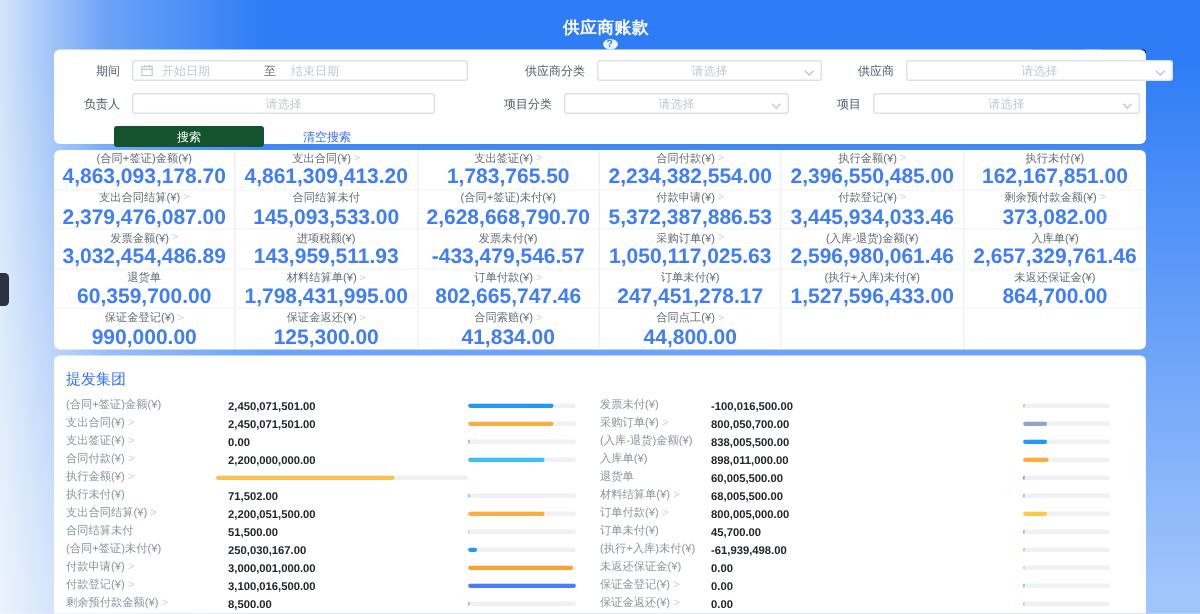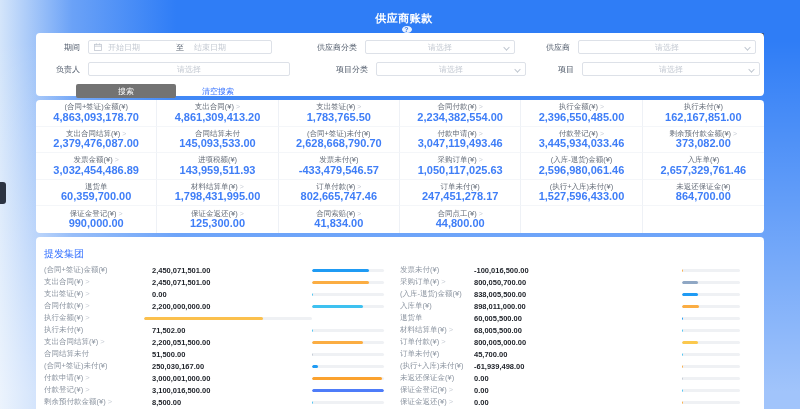--- a/index.html
+++ b/index.html
@@ -24,44 +24,44 @@
   .panel { position:absolute; left:36px; width:728px; background:#fff; border-radius:4px; }
   
   #filter-panel { top:33px; height:63px; padding:7px 8px 0 8px; }
   .f-row { display:flex; align-items:center; height:14px; margin-bottom:8px; }
   .f-label { font-size:8px; color:#4e5969; text-align:right; flex:none; }
   .f-label.w1 { width:36px; } .f-label.w2 { width:78px; } .f-label.w3 { width:48px; }
   .f-input { height:14px; border:1px solid #dde1e8; border-radius:2px; background:#fff; display:flex;
     align-items:center; padding:0 5px; margin-left:8px; position:relative; }
   .f-input input { border:none; outline:none; font-size:8px; color:#333; width:100%; font-family:inherit; background:transparent; }
   .f-input input::placeholder { color:#c2c8d1; }
-  .daterange { width:184px; flex:none; gap:6px; }
+  .daterange { width:224px; flex:none; gap:6px; }
   .daterange input { width:58px; text-align:left; }
   .dr-sep { font-size:8px; color:#606a78; flex:none; padding:0 4px; }
   .sel { justify-content:center; }
   .sel .ph { font-size:8px; color:#c2c8d1; }
   .sel .chev-down { position:absolute; right:5px; top:4px; width:5px; height:5px; border-right:1px solid #bfc6cf;
     border-bottom:1px solid #bfc6cf; transform:rotate(45deg) scale(0.9); }
   .g1-in { width:202px; flex:none; } .g2-in { width:150px; flex:none; } .g3-in { width:178px; flex:none; }
   .f-group { display:flex; align-items:center; }
   .f-row .sp { flex:1; }
   .btn-row { display:flex; align-items:center; height:14px; margin-top:2px; }
-  .search-btn { width:100px; height:14px; background:#737373; color:#fff; border:none; border-radius:2px;
+  .search-btn { width:100px; height:14px; background:#14532d; color:#fff; border:none; border-radius:2px;
     font-size:8px; margin-left:32px; cursor:pointer; font-family:inherit; }
   .clear-link { font-size:8px; color:#3370ff; margin-left:26px; cursor:pointer; }
   
   #cards-panel { top:100px; height:133px; display:grid; grid-template-columns:repeat(6,1fr);
     grid-auto-rows:26.6px; overflow:hidden; }
   .card-cell { border-right:1px solid #eef1f6; border-bottom:1px solid #f4f6f9; display:flex;
     flex-direction:column; align-items:center; justify-content:center; gap:1px; }
   .card-cell:nth-child(6n) { border-right:none; }
   .card-cell:nth-child(n+25) { border-bottom:none; }
   .card-label { font-size:7.5px; color:#646c78; display:flex; align-items:center; gap:2px; line-height:1; }
   .card-label .chev { color:#c9ced6; font-size:7px; }
-  .card-value { font-size:11px; font-weight:700; color:#3f7ef7; line-height:1; }
+  .card-value { font-size:14px; font-weight:700; color:#3f7ef7; line-height:1; }
   
   #group-panel { top:237px; height:230px; border-radius:4px 4px 0 0; padding:6px 8px 0 8px; }
   .group-name { font-size:10px; color:#3370ff; cursor:pointer; display:inline-block; }
   .group-cols { margin-top:3px; display:grid; grid-template-columns:340px 340px; column-gap:16px; }
   .g-row { height:12px; display:grid; align-items:center; }
   .col-left .g-row { grid-template-columns:100px 1fr 72px; }
   .col-right .g-row { grid-template-columns:66px 1fr 58px; }
   .g-label { font-size:7.5px; color:#8b94a0; white-space:nowrap; overflow:hidden; }
   .g-label .chev { color:#c9ced6; }
   .g-label.linked { cursor:pointer; }
@@ -219,21 +219,21 @@
       <div class="card-label">
         <span>(合同+签证)未付(¥)</span>
       </div>
       <div class="card-value">2,628,668,790.70</div>
     </div>
     <div class="card-cell">
       <div class="card-label">
         <span>付款申请(¥)</span>
         <span class="chev">&gt;</span>
       </div>
-      <div class="card-value">3,047,119,493.46</div>
+      <div class="card-value">5,372,387,886.53</div>
     </div>
     <div class="card-cell">
       <div class="card-label">
         <span>付款登记(¥)</span>
         <span class="chev">&gt;</span>
       </div>
       <div class="card-value">3,445,934,033.46</div>
     </div>
     <div class="card-cell">
       <div class="card-label">

